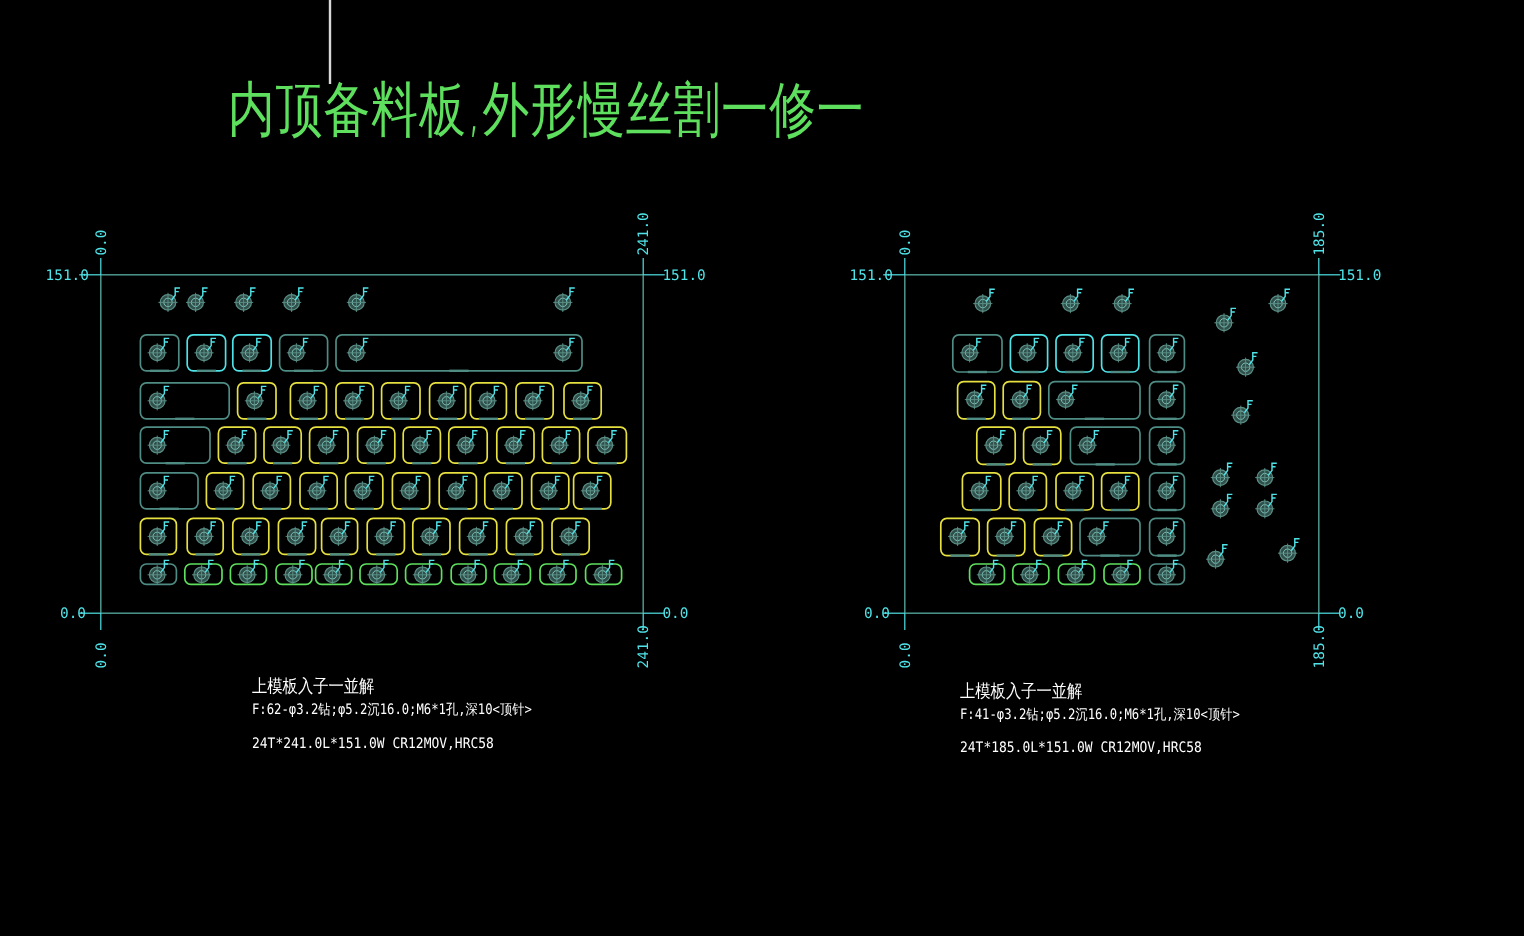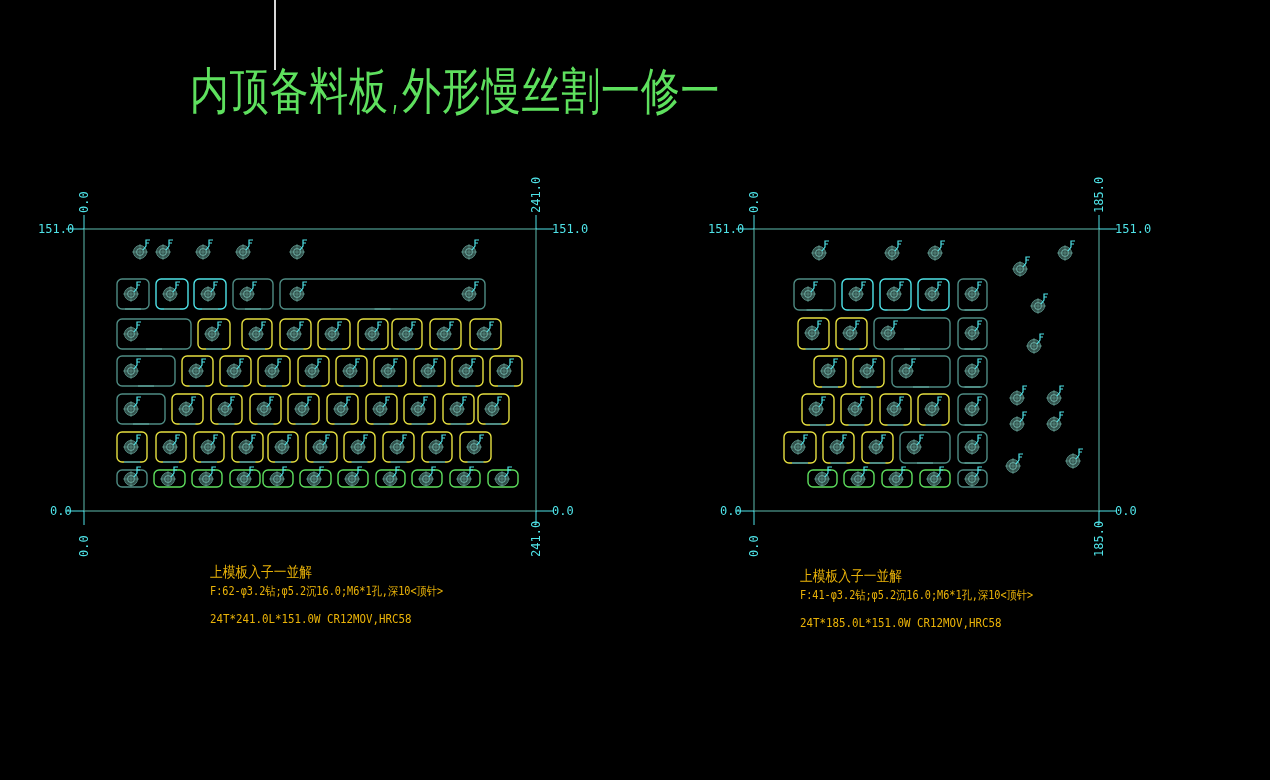--- a/index.html
+++ b/index.html
@@ -1,20 +1,20 @@
 <!DOCTYPE html>
 <html><head>
   <meta charset="utf-8">
   <style>
     html, body { margin: 0; padding: 0; background: #000; }
     body { width: 1270px; height: 780px; overflow: hidden; position: relative; font-family: "DejaVu Sans Mono", monospace; }
     #canvas { position: absolute; left: 0; top: 0; width: 1270px; height: 780px; }
     .title { position: absolute; left: 190px; top: 58px; color: #5ee05e; font-family: "DejaVu Sans", sans-serif; font-size: 50px; letter-spacing: 1px; transform: scaleX(0.78); transform-origin: left top; white-space: nowrap; font-weight: 300; }
     .crosshair { position: absolute; left: 274px; top: 0; width: 2px; height: 70px; background: #d8d8d8; }
-    .note { position: absolute; color: #eab308; white-space: nowrap; }
+    .note { position: absolute; color: #ffffff; white-space: nowrap; }
     .note .l1 { font-family: "DejaVu Sans", sans-serif; font-size: 15px; transform: scaleX(0.85); transform-origin: left; display: block; }
     .note .l2 { font-size: 12px; transform: scaleX(0.85); transform-origin: left; display: block; margin-top: 1px; }
     .note .l3 { font-size: 12px; transform: scaleX(0.9); transform-origin: left; display: block; margin-top: 12px; }
     .dim { fill: #4fe3e8; font-family: "DejaVu Sans Mono", monospace; font-size: 12px; }
   </style>
 </head>
 <body>
 
 <div class="crosshair"></div>
 <div class="title">内顶备料板,外形慢丝割一修一</div>

